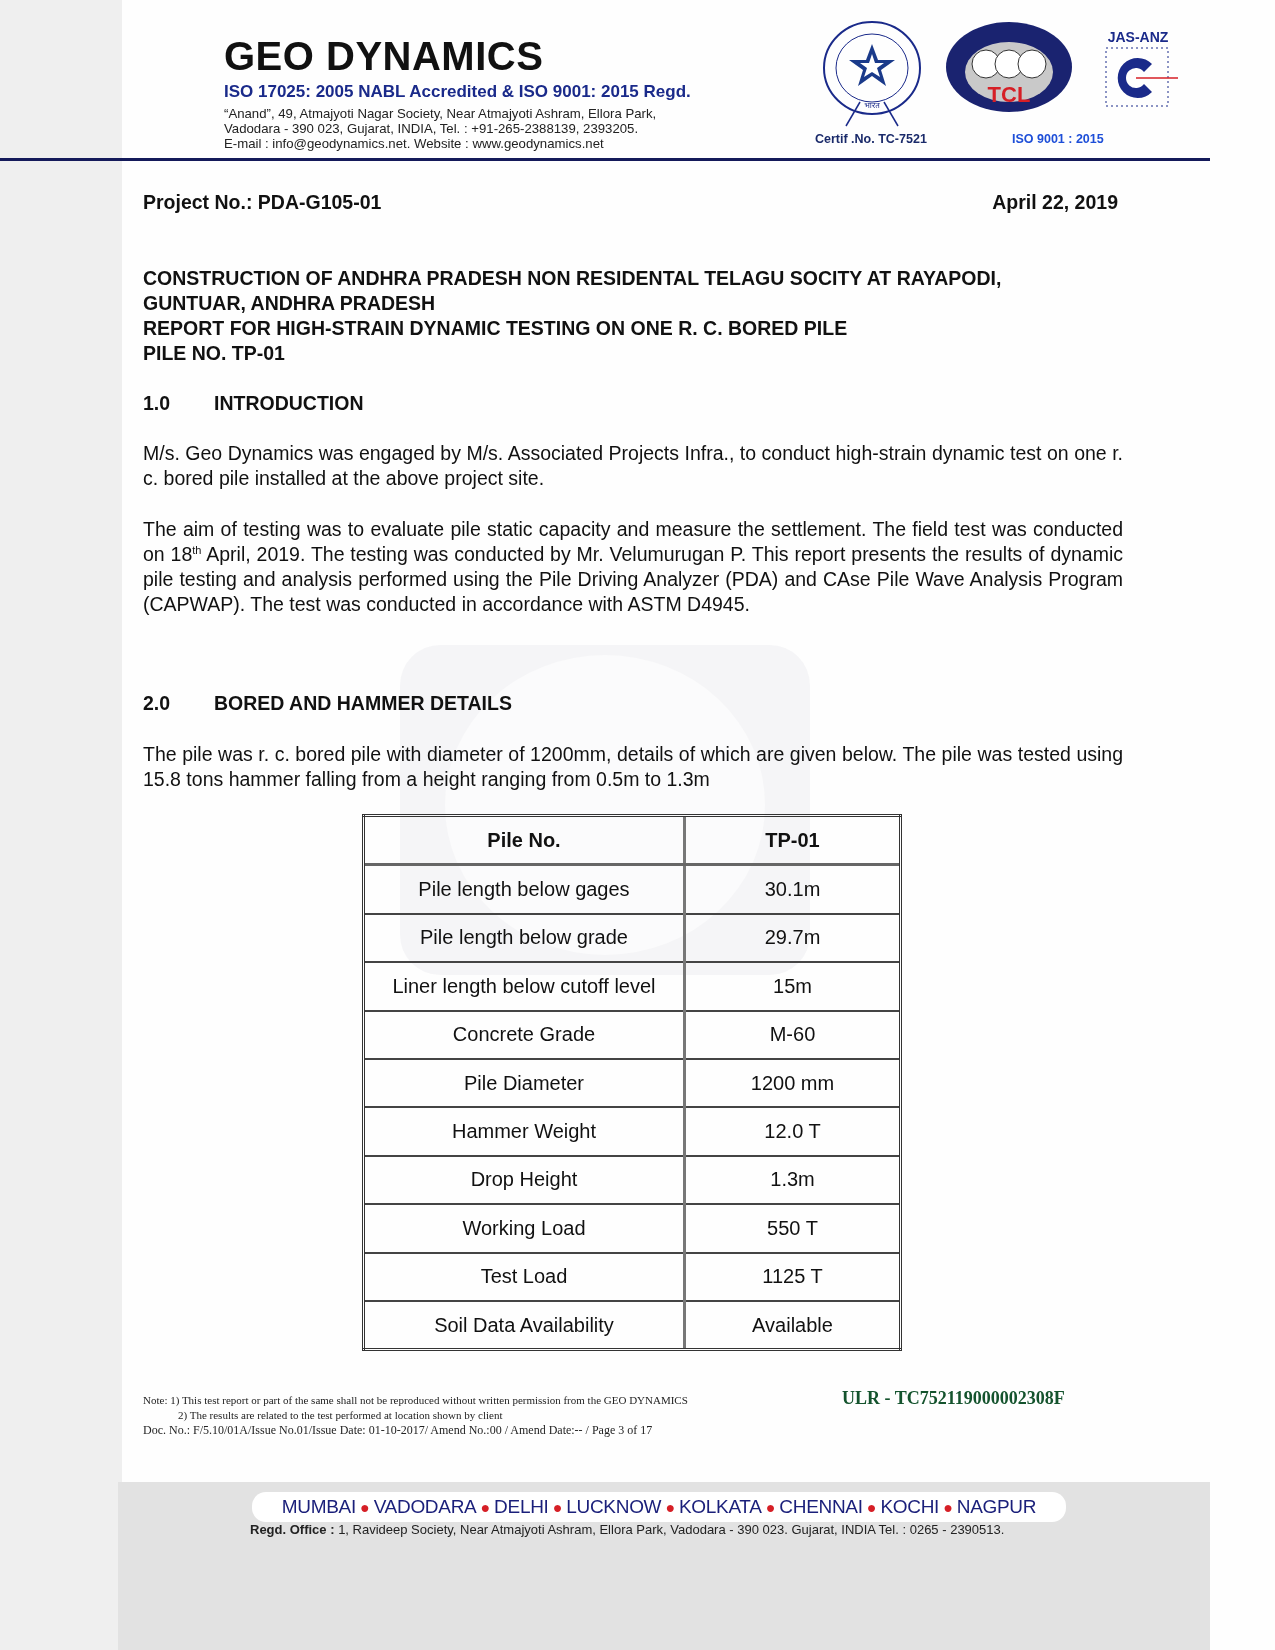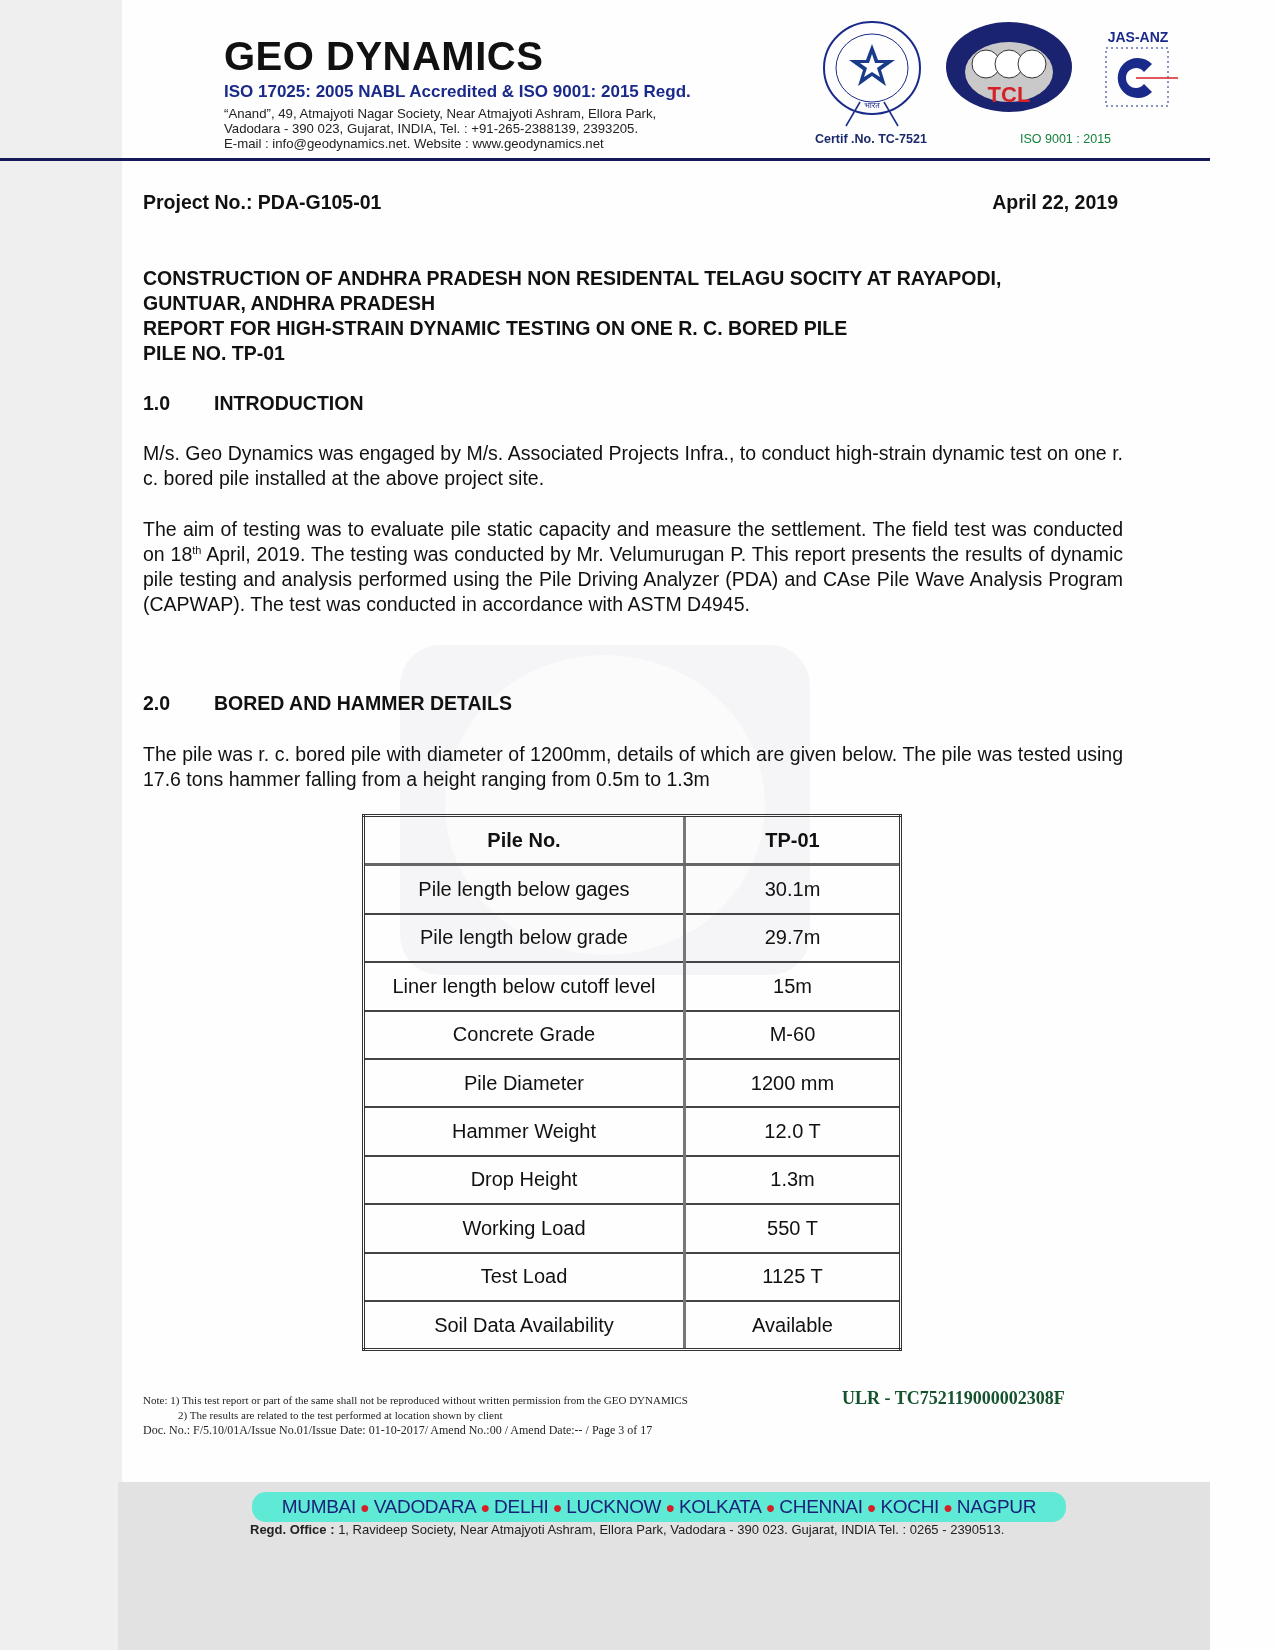--- a/index.html
+++ b/index.html
@@ -11,21 +11,21 @@
   .logo{position:absolute;left:36px;top:40px;width:152px;height:110px;background:#12187a;border-radius:14px;}
   .logo .oval{position:absolute;left:16px;top:6px;width:120px;height:98px;background:#fff;border-radius:50%;display:flex;align-items:center;justify-content:center;}
   .logo .oval span{font-family:"DejaVu Serif",serif;font-style:italic;font-weight:bold;font-size:56px;color:#12187a;letter-spacing:-4px;}
   .company{position:absolute;left:224px;top:34px;font-size:40px;font-weight:bold;color:#111;letter-spacing:0.5px;}
   .accr{position:absolute;left:224px;top:82px;font-size:17px;font-weight:bold;color:#1a2a8a;}
   .addr{position:absolute;left:224px;top:106px;font-size:13.2px;color:#222;line-height:15px;width:505px;text-align:justify;}
   .seal{position:absolute;left:820px;top:18px;width:104px;height:112px;}
   .tcl{position:absolute;left:944px;top:20px;width:130px;height:94px;}
   .jas{position:absolute;left:1098px;top:30px;width:80px;height:84px;}
   .certno{position:absolute;left:815px;top:132px;font-size:12.5px;font-weight:bold;color:#1a2a6a;}
-  .isono{position:absolute;left:1012px;top:132px;font-size:12.5px;font-weight:normal;color:#15803d;margin-left:8px;}
+  .isono{position:absolute;left:1012px;top:132px;font-size:12.5px;font-weight:bold;color:#1d4ed8;}
   .hdr-rule{position:absolute;left:0;top:158px;width:1210px;height:3px;background:#141a5a;}
   
   .txt{position:absolute;left:143px;width:980px;font-size:19.5px;line-height:25px;}
   .bold{font-weight:bold;}
   .just{text-align:justify;}
   sup{font-size:11px;line-height:0;}
   .proj{position:absolute;left:143px;top:191px;font-size:19.5px;font-weight:bold;}
   .date{position:absolute;right:157px;top:191px;font-size:19.5px;font-weight:bold;}
   .sec-h{position:absolute;left:143px;font-size:19.5px;font-weight:bold;}
   .sec-h .num{display:inline-block;width:71px;}
@@ -37,21 +37,21 @@
   table.spec td{border:2px solid #444;height:46.4px;text-align:center;font-size:20px;padding:0;}
   table.spec td.c1{width:318px;border-right:3px solid #777;}
   table.spec tr.head td{font-weight:bold;border-bottom:3px solid #666;}
   
   .notes{position:absolute;left:143px;top:1393px;font-family:"Liberation Serif",serif;font-size:11px;line-height:15px;color:#222;}
   .notes .indent{padding-left:35px;}
   .doc{font-size:12px;}
   .ulr{position:absolute;left:842px;top:1388px;font-family:"Liberation Serif",serif;font-weight:bold;font-size:18px;color:#14532d;}
   
   .footer{position:absolute;left:118px;top:1482px;width:1092px;height:168px;background:#e2e2e2;}
-  .cities{position:absolute;left:134px;top:10px;width:814px;height:30px;background:#5eead4;border-radius:14px;text-align:center;font-size:19px;line-height:30px;color:#1a1f7a;letter-spacing:-0.3px;}
+  .cities{position:absolute;left:134px;top:10px;width:814px;height:30px;background:#ffffff;border-radius:14px;text-align:center;font-size:19px;line-height:30px;color:#1a1f7a;letter-spacing:-0.3px;}
   .cities .dot{color:#d61f26;font-size:16px;}
   .regd{position:absolute;left:132px;top:40px;font-size:13px;color:#222;}
 </style>
 </head>
 <body>
 
 <div class="left-strip"></div>
 
 <div class="page">
 
@@ -111,21 +111,21 @@
 
   <div class="sec-h" style="top:392px;">
     <span class="num">1.0</span><span>INTRODUCTION</span>
   </div>
   <div class="txt just" style="top:441px;">M/s. Geo Dynamics was engaged by M/s. Associated Projects Infra., to conduct high-strain dynamic test on one r. c. bored pile installed at the above project site.</div>
   <div class="txt just" style="top:517px;"><span>The aim of testing was to evaluate pile static capacity and measure the settlement. The field test was conducted on 18</span><sup>th</sup><span> April, 2019. The testing was conducted by Mr. Velumurugan P. This report presents the results of dynamic pile testing and analysis performed using the Pile Driving Analyzer (PDA) and CAse Pile Wave Analysis Program (CAPWAP). The test was conducted in accordance with ASTM D4945.</span></div>
 
   <div class="sec-h" style="top:692px;">
     <span class="num">2.0</span><span>BORED AND HAMMER DETAILS</span>
   </div>
-  <div class="txt just" style="top:742px;">The pile was r. c. bored pile with diameter of 1200mm, details of which are given below. The pile was tested using 17.6 tons hammer falling from a height ranging from 0.5m to 1.3m</div>
+  <div class="txt just" style="top:742px;">The pile was r. c. bored pile with diameter of 1200mm, details of which are given below. The pile was tested using 15.8 tons hammer falling from a height ranging from 0.5m to 1.3m</div>
 
   <table class="spec">
     <tbody id="spec-body">
       <tr class="head">
         <td class="c1">Pile No.</td>
         <td>TP-01</td>
       </tr>
     <tr>
           <td class="c1">Pile length below gages</td>
           <td>30.1m</td>

